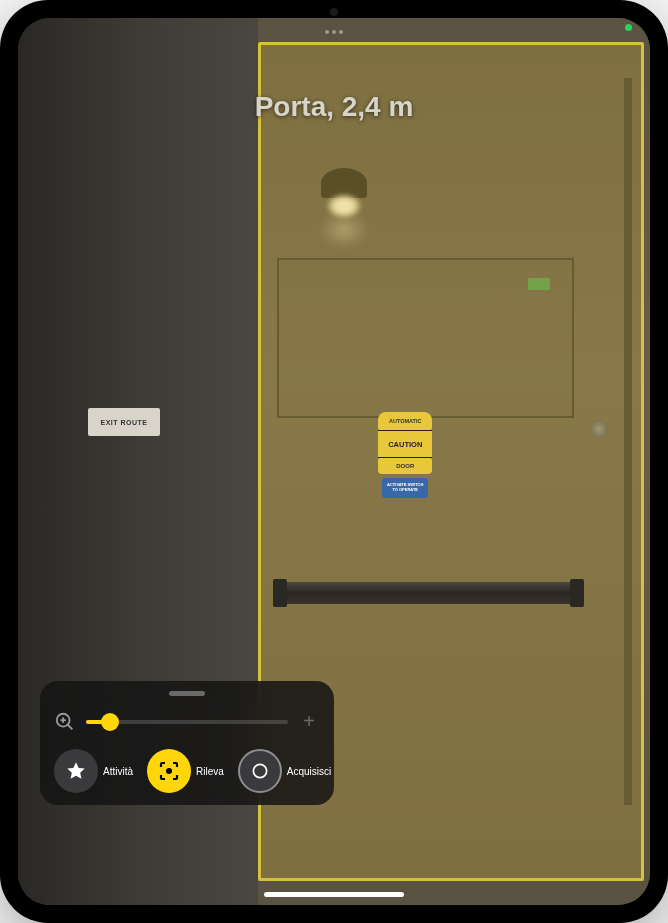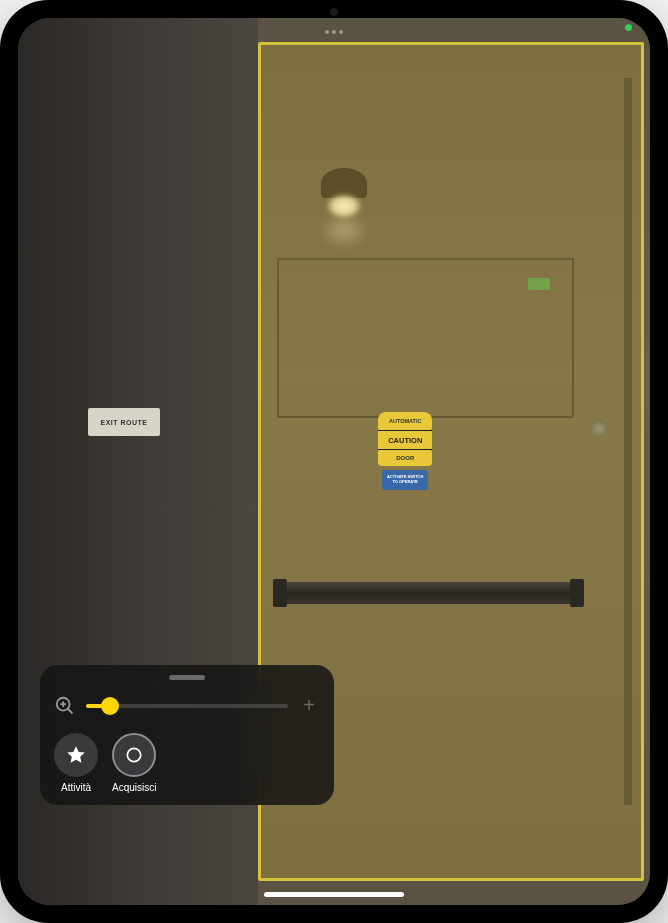--- a/index.html
+++ b/index.html
@@ -158,21 +158,21 @@
       background: #e8c838;
       border-radius: 8px 8px 2px 2px;
       display: flex;
       align-items: center;
       justify-content: center;
       color: #333;
       font-size: 5.5px;
     }
     .caution-mid {
       width: 100%;
-      height: 20px;
+      height: 28px;
       background: #e8c838;
       display: flex;
       align-items: center;
       justify-content: center;
       color: #222;
       font-size: 7.5px;
       border-top: 1px solid #222;
       border-bottom: 1px solid #222;
     }
     .caution-door {
@@ -348,21 +348,20 @@
       width: 22px;
       text-align: center;
     }
     .buttons-row {
       display: flex;
       gap: 14px;
       justify-content: flex-start;
     }
     .panel-button {
       display: flex;
-      flex-direction: column;
       align-items: center;
       gap: 5px;
       cursor: pointer;
     }
     .button-circle {
       width: 44px;
       height: 44px;
       border-radius: 50%;
       display: flex;
       align-items: center;
@@ -435,20 +434,21 @@
       <span></span>
         <span></span>
         <span></span>
     </div>
 
     <div class="status-bar">
       <div class="status-dot"></div>
     </div>
 
     <div class="overlay-text">
+      <div class="overlay-line">Porta, 2,4 m</div>
     </div>
 
     <div class="control-panel">
       <div class="panel-grabber"></div>
 
       <div class="zoom-row">
         <div class="zoom-icon">
           <svg width="22" height="22" viewBox="0 0 24 24" fill="none" stroke="currentColor" stroke-width="2">
             <circle cx="10" cy="10" r="7"></circle>
             <line x1="15" y1="15" x2="20" y2="20"></line>
@@ -467,20 +467,32 @@
 
         <div class="panel-button">
           <div class="button-circle dark">
             <svg width="22" height="22" viewBox="0 0 24 24" fill="currentColor">
               <path d="M12 2.5l2.92 6.26 6.58.64-4.94 4.56 1.38 6.54L12 17.27l-5.94 3.23 1.38-6.54L2.5 9.4l6.58-.64L12 2.5z"></path>
             </svg>
           </div>
           <span class="button-label">Attività</span>
         </div>
 
+        <div class="panel-button">
+          <div class="button-circle yellow">
+            <svg width="24" height="24" viewBox="0 0 24 24" fill="none" stroke="currentColor" stroke-width="2.2">
+              <path d="M4 8V5a1 1 0 011-1h3"></path>
+              <path d="M4 16v3a1 1 0 001 1h3"></path>
+              <path d="M20 8V5a1 1 0 00-1-1h-3"></path>
+              <path d="M20 16v3a1 1 0 01-1 1h-3"></path>
+              <circle cx="12" cy="12" r="3" fill="currentColor" stroke="none"></circle>
+            </svg>
+          </div>
+          <span class="button-label">Rileva</span>
+        </div>
 
         <div class="panel-button">
           <div class="button-circle outlined">
             <svg width="20" height="20" viewBox="0 0 24 24" fill="none" stroke="currentColor" stroke-width="2">
               <circle cx="12" cy="12" r="8"></circle>
             </svg>
           </div>
           <span class="button-label">Acquisisci</span>
         </div>
 

